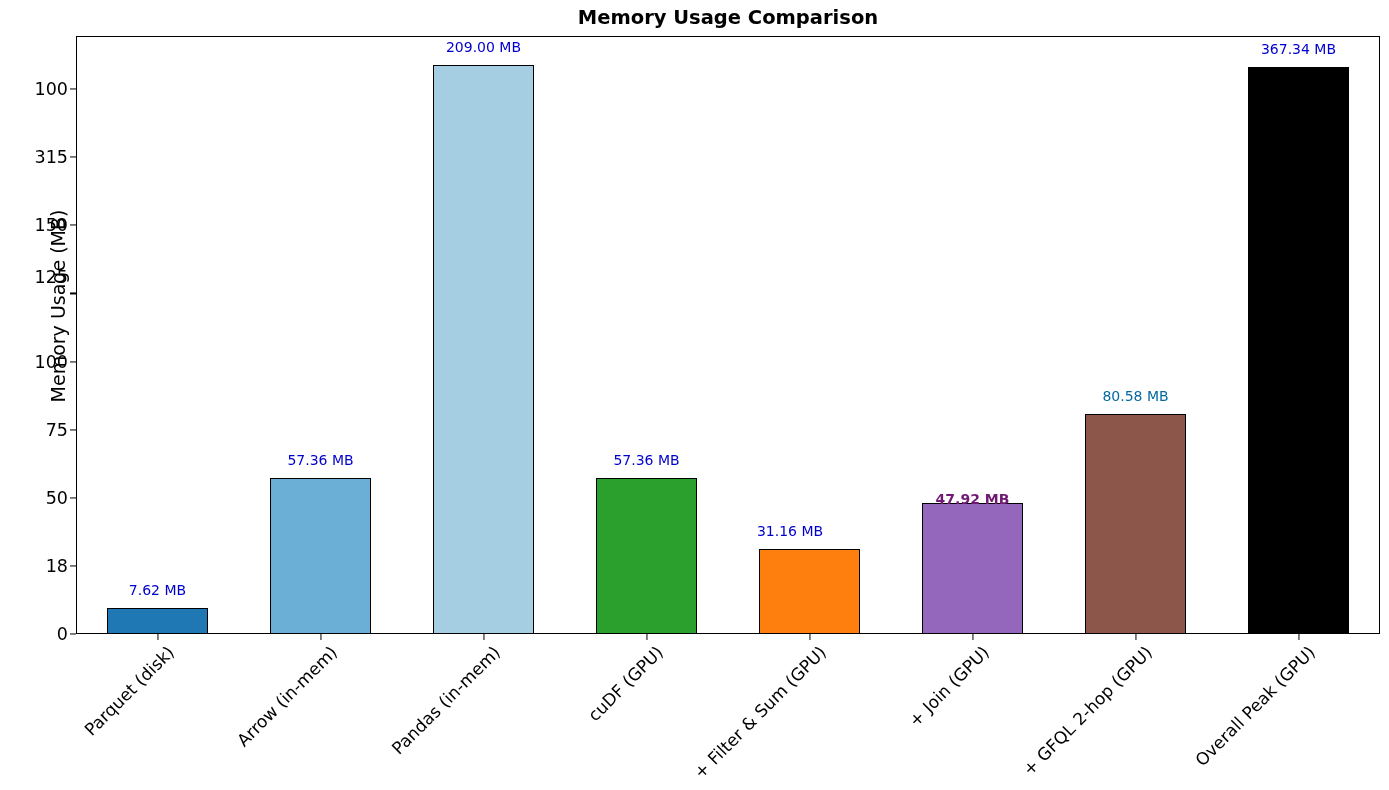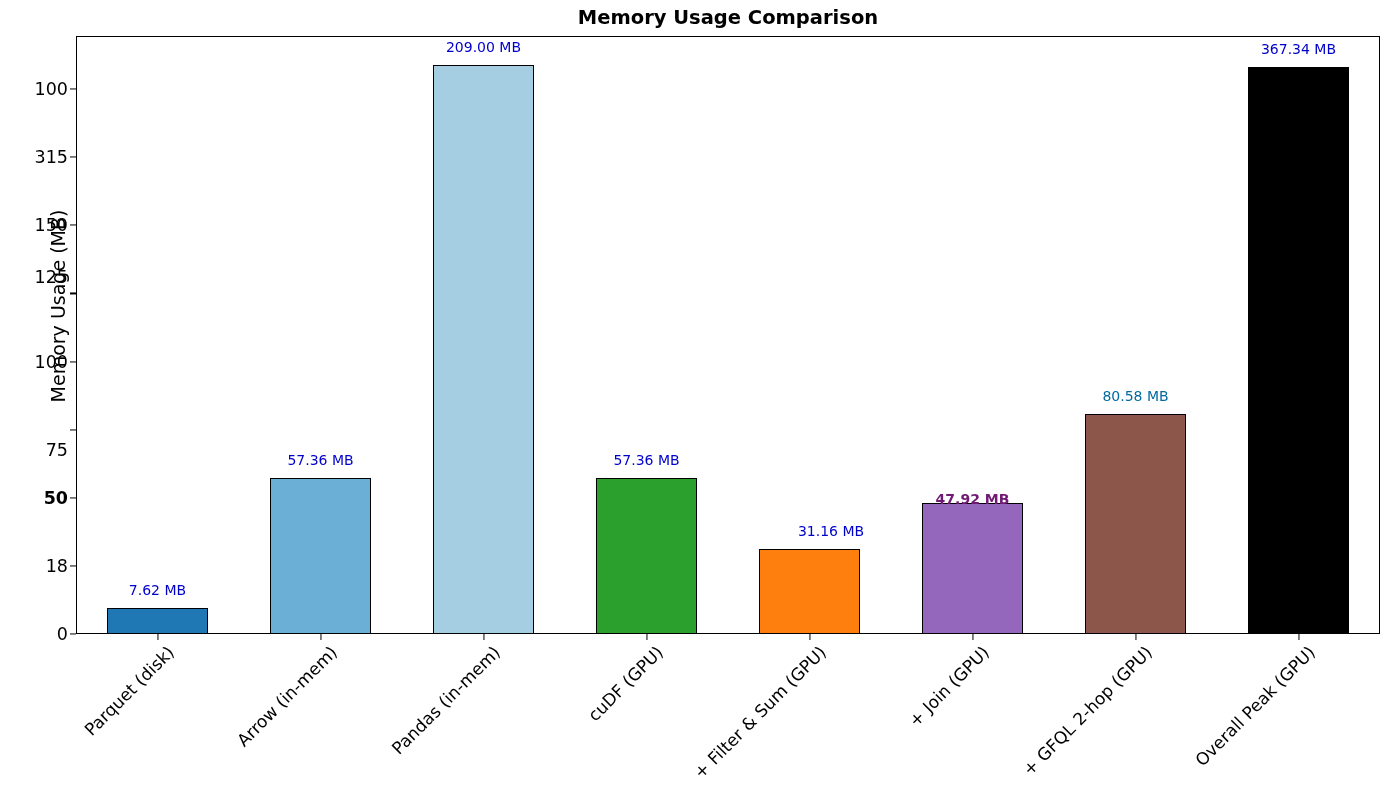--- a/index.html
+++ b/index.html
@@ -164,22 +164,22 @@
 
 <div id="figure">
 
   <div id="chart-title">Memory Usage Comparison</div>
 
   <div id="ylabel">Memory Usage (MB)</div>
 
   <div id="ytick-label-holder">
       <div class="ytick-label" style="top: 598px;">0</div>
       <div class="ytick-label" style="top: 529.891px;">18</div>
-      <div class="ytick-label" style="top: 461.781px; font-weight: bold;">50</div>
-      <div class="ytick-label" style="top: 393.672px; margin-top: 20px;">75</div>
+      <div class="ytick-label" style="top: 461.781px;">50</div>
+      <div class="ytick-label" style="top: 393.672px;">75</div>
       <div class="ytick-label" style="top: 325.563px;">100</div>
       <div class="ytick-label" style="top: 241px;">125</div>
       <div class="ytick-label" style="top: 189.344px;">150</div>
       <div class="ytick-label" style="top: 121.235px;">315</div>
       <div class="ytick-label" style="top: 53.1253px;">100</div>
     </div>
   <div id="ytick-mark-holder">
       <div class="ytick-mark" style="top: 598px;"></div>
       <div class="ytick-mark" style="top: 529.891px;"></div>
       <div class="ytick-mark" style="top: 461.781px;"></div>
@@ -196,21 +196,21 @@
   <div id="bars-layer">
       <div class="bar" style="left: 30.97px; width: 101.06px; height: 26.0723px; background: rgb(31, 119, 180); border-color: rgb(0, 0, 0);"></div>
       <div class="bar-value" style="left: 81.5px; top: 545.928px; color: rgb(0, 0, 205);">7.62 MB</div>
       <div class="bar" style="left: 193.97px; width: 101.06px; height: 156.27px; background: rgb(107, 174, 214); border-color: rgb(0, 0, 0);"></div>
       <div class="bar-value" style="left: 244.5px; top: 415.73px; color: rgb(0, 0, 205);">57.36 MB</div>
       <div class="bar" style="left: 356.97px; width: 101.06px; height: 569.394px; background: rgb(166, 206, 227); border-color: rgb(0, 0, 0);"></div>
       <div class="bar-value" style="left: 407.5px; top: 2.60592px; color: rgb(0, 0, 205);">209.00 MB</div>
       <div class="bar" style="left: 519.97px; width: 101.06px; height: 156.27px; background: rgb(44, 160, 44); border-color: rgb(0, 0, 0);"></div>
       <div class="bar-value" style="left: 570.5px; top: 415.73px; color: rgb(0, 0, 205);">57.36 MB</div>
       <div class="bar" style="left: 682.97px; width: 101.06px; height: 84.8915px; background: rgb(255, 127, 14); border-color: rgb(0, 0, 0);"></div>
-      <div class="bar-value" style="left: 755px; top: 487.109px; color: rgb(0, 0, 205);">31.16 MB</div>
+      <div class="bar-value" style="left: 714px; top: 487.109px; color: rgb(0, 0, 205);">31.16 MB</div>
       <div class="bar" style="left: 845.97px; width: 101.06px; height: 130.552px; background: rgb(148, 103, 189); border-color: rgb(0, 0, 0);"></div>
       <div class="bar-value" style="left: 896.5px; top: 455px; color: #701a75; font-weight: bold;">47.92 MB</div>
       <div class="bar" style="left: 1008.97px; width: 101.06px; height: 219.53px; background: rgb(140, 86, 75); border-color: rgb(0, 0, 0);"></div>
       <div class="bar-value" style="left: 1059.5px; top: 352.47px; color: #0369a1;">80.58 MB</div>
       <div class="bar" style="left: 1171.97px; width: 101.06px; height: 566.533px; background: rgb(0, 0, 0); border-color: rgb(0, 0, 0);"></div>
       <div class="bar-value" style="left: 1222.5px; top: 5.46651px; color: rgb(0, 0, 205);">367.34 MB</div>
     </div>
 
   <div id="xtick-mark-holder">
       <div class="xtick-mark" style="left: 81.5px;"></div>

